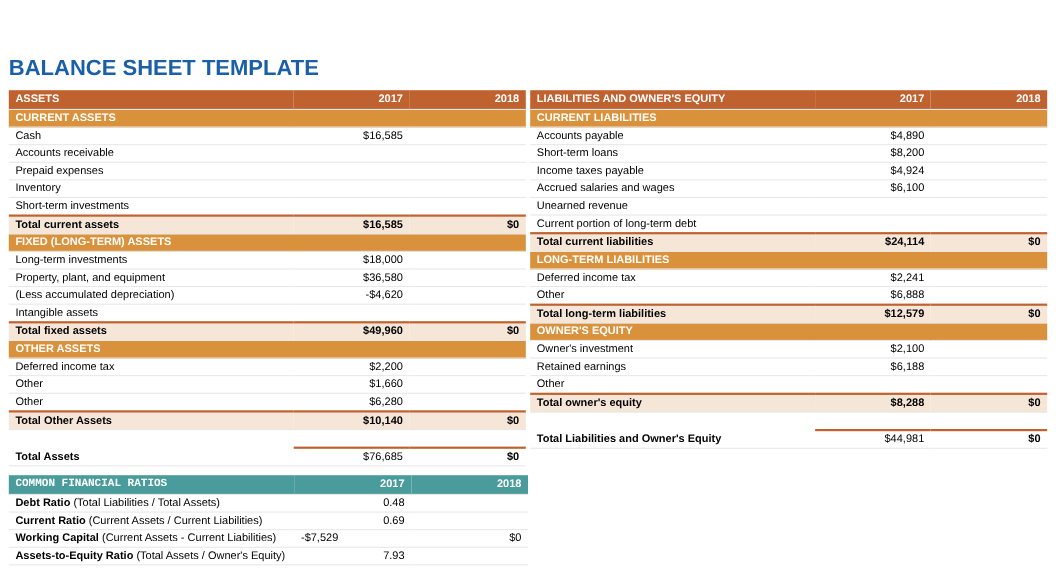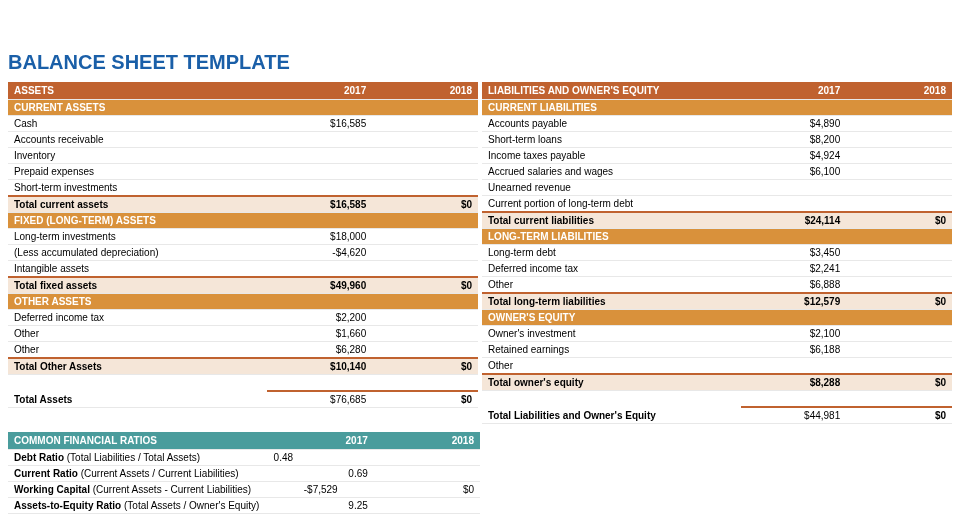--- a/index.html
+++ b/index.html
@@ -62,20 +62,21 @@
     
     .ratios-section {
       margin-top: 8px;
     }
     .ratios-section table { width: 50%; }
     .ratio-header {
       background: #4a9c9c;
       color: #fff;
       font-weight: bold;
       padding: 3px 6px;
+      font-family: Liberation Mono, monospace;
     }
     .ratio-col-header {
       background: #4a9c9c;
       color: #fff;
       font-weight: bold;
       text-align: right;
       padding: 3px 6px;
     }
     .ratio-row td {
       padding: 2px 6px;
@@ -106,45 +107,50 @@
         <td class="label-cell">Cash</td>
         <td class="value-cell">$16,585</td>
         <td class="value-cell"></td>
       </tr>
           <tr>
         <td class="label-cell">Accounts receivable</td>
         <td class="value-cell"></td>
         <td class="value-cell"></td>
       </tr>
           <tr>
+        <td class="label-cell">Prepaid expenses</td>
+        <td class="value-cell"></td>
+        <td class="value-cell"></td>
+      </tr>
+          <tr>
         <td class="label-cell">Inventory</td>
-        <td class="value-cell"></td>
-        <td class="value-cell"></td>
-      </tr>
-          <tr>
-        <td class="label-cell">Prepaid expenses</td>
         <td class="value-cell"></td>
         <td class="value-cell"></td>
       </tr>
           <tr>
         <td class="label-cell">Short-term investments</td>
         <td class="value-cell"></td>
         <td class="value-cell"></td>
       </tr>
           <tr class="total-row">
         <td class="label-cell">Total current assets</td>
         <td class="value-cell">$16,585</td>
         <td class="value-cell">$0</td>
       </tr>
           <tr>
             <td colspan="3" class="sub-header">FIXED (LONG-TERM) ASSETS</td>
           </tr>
           <tr>
         <td class="label-cell">Long-term investments</td>
         <td class="value-cell">$18,000</td>
+        <td class="value-cell"></td>
+      </tr>
+          <tr>
+        <td class="label-cell">Property, plant, and equipment</td>
+        <td class="value-cell">$36,580</td>
         <td class="value-cell"></td>
       </tr>
           <tr>
         <td class="label-cell">(Less accumulated depreciation)</td>
         <td class="value-cell">-$4,620</td>
         <td class="value-cell"></td>
       </tr>
           <tr>
         <td class="label-cell">Intangible assets</td>
         <td class="value-cell"></td>
@@ -235,25 +241,20 @@
       </tr>
           <tr class="total-row">
         <td class="label-cell">Total current liabilities</td>
         <td class="value-cell">$24,114</td>
         <td class="value-cell">$0</td>
       </tr>
           <tr>
             <td colspan="3" class="sub-header">LONG-TERM LIABILITIES</td>
           </tr>
           <tr>
-        <td class="label-cell">Long-term debt</td>
-        <td class="value-cell">$3,450</td>
-        <td class="value-cell"></td>
-      </tr>
-          <tr>
         <td class="label-cell">Deferred income tax</td>
         <td class="value-cell">$2,241</td>
         <td class="value-cell"></td>
       </tr>
           <tr>
         <td class="label-cell">Other</td>
         <td class="value-cell">$6,888</td>
         <td class="value-cell"></td>
       </tr>
           <tr class="total-row">
@@ -304,39 +305,39 @@
         <td class="ratio-header" style="width:55%">COMMON FINANCIAL RATIOS</td>
         <td class="ratio-col-header" style="width:22.5%">2017</td>
         <td class="ratio-col-header" style="width:22.5%">2018</td>
       </tr>
     </thead>
     <tbody id="ratios-tbody">
     <tr class="ratio-row">
     <td>
       <span style="font-weight:bold">Debt Ratio</span><span style="font-weight:normal"> (Total Liabilities / Total Assets)</span>
     </td>
-    <td style="">0.48</td>
+    <td style="text-align:right">0.48</td>
     <td style="text-align:right"></td>
   </tr>
         <tr class="ratio-row">
     <td>
       <span style="font-weight:bold">Current Ratio</span><span style="font-weight:normal"> (Current Assets / Current Liabilities)</span>
     </td>
     <td style="text-align:right">0.69</td>
     <td style="text-align:right"></td>
   </tr>
         <tr class="ratio-row">
     <td>
       <span style="font-weight:bold">Working Capital</span><span style="font-weight:normal"> (Current Assets - Current Liabilities)</span>
     </td>
-    <td style="text-align:center">-$7,529</td>
+    <td style="text-align:left">-$7,529</td>
     <td style="text-align:right">$0</td>
   </tr>
         <tr class="ratio-row">
     <td>
       <span style="font-weight:bold">Assets-to-Equity Ratio</span><span style="font-weight:normal"> (Total Assets / Owner's Equity)</span>
     </td>
-    <td style="text-align:right">9.25</td>
+    <td style="text-align:right">7.93</td>
     <td style="text-align:right"></td>
   </tr>
       </tbody>
   </table>
 </div>
 
 </body></html>

